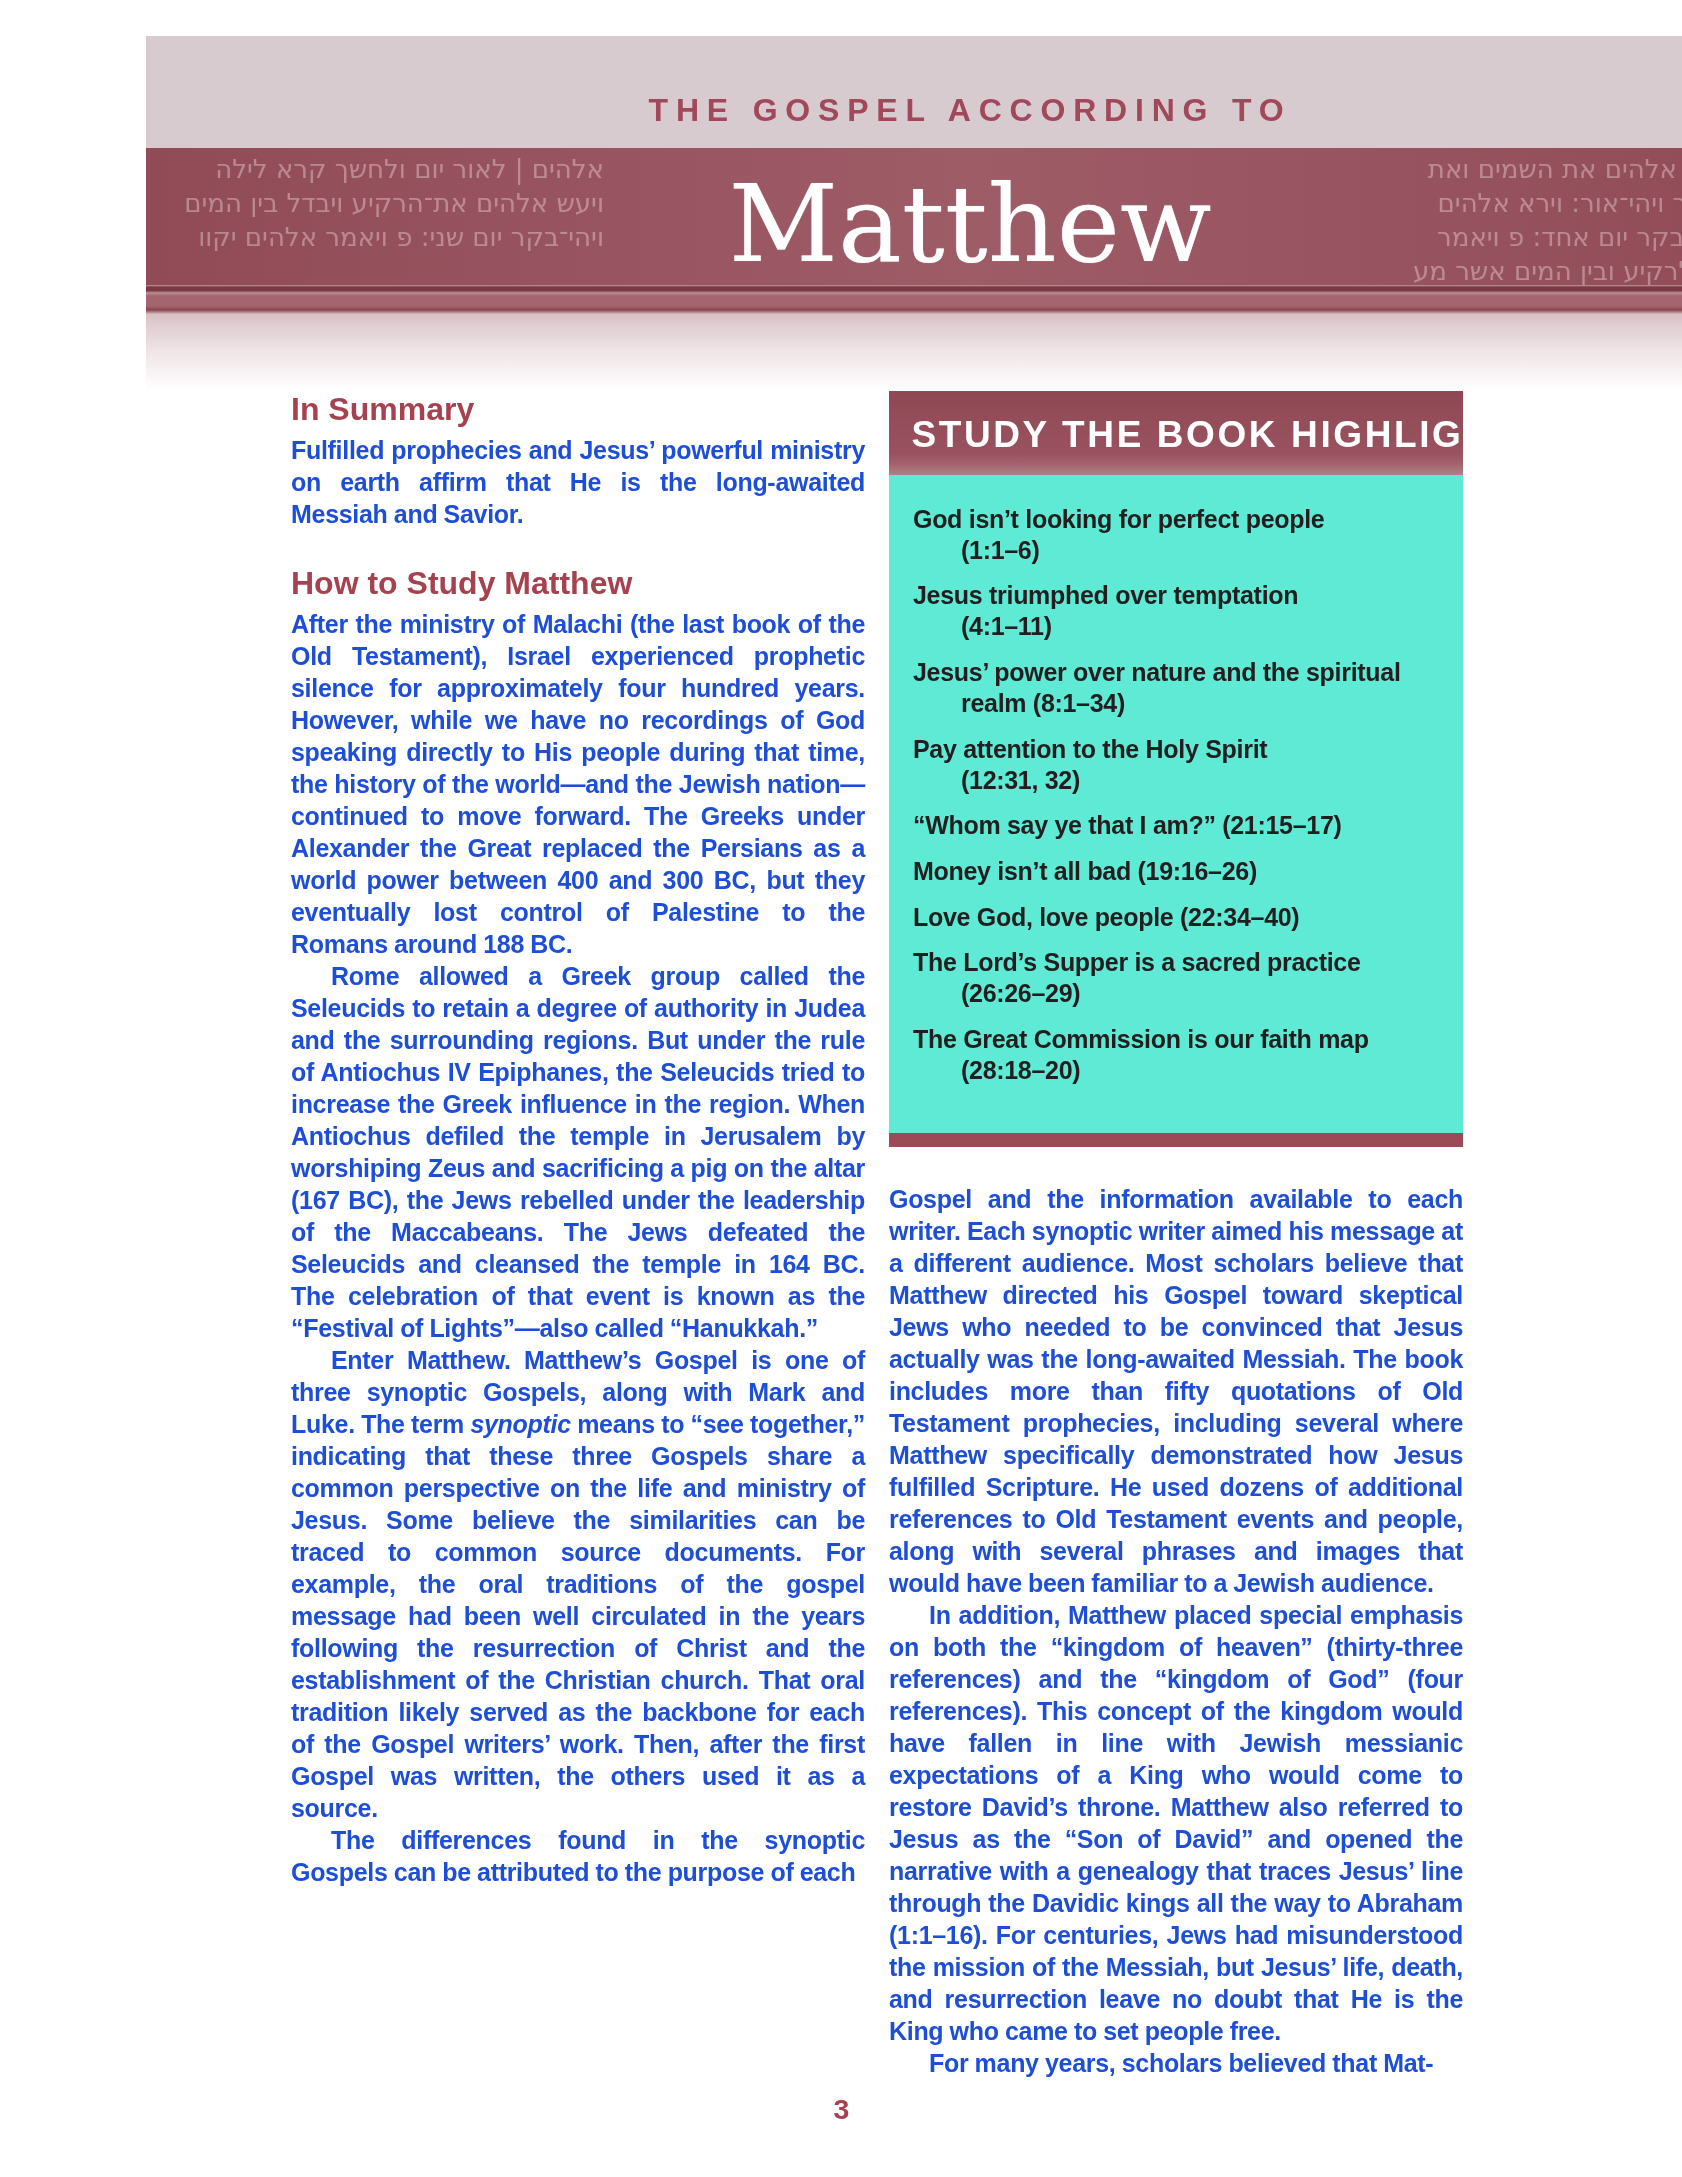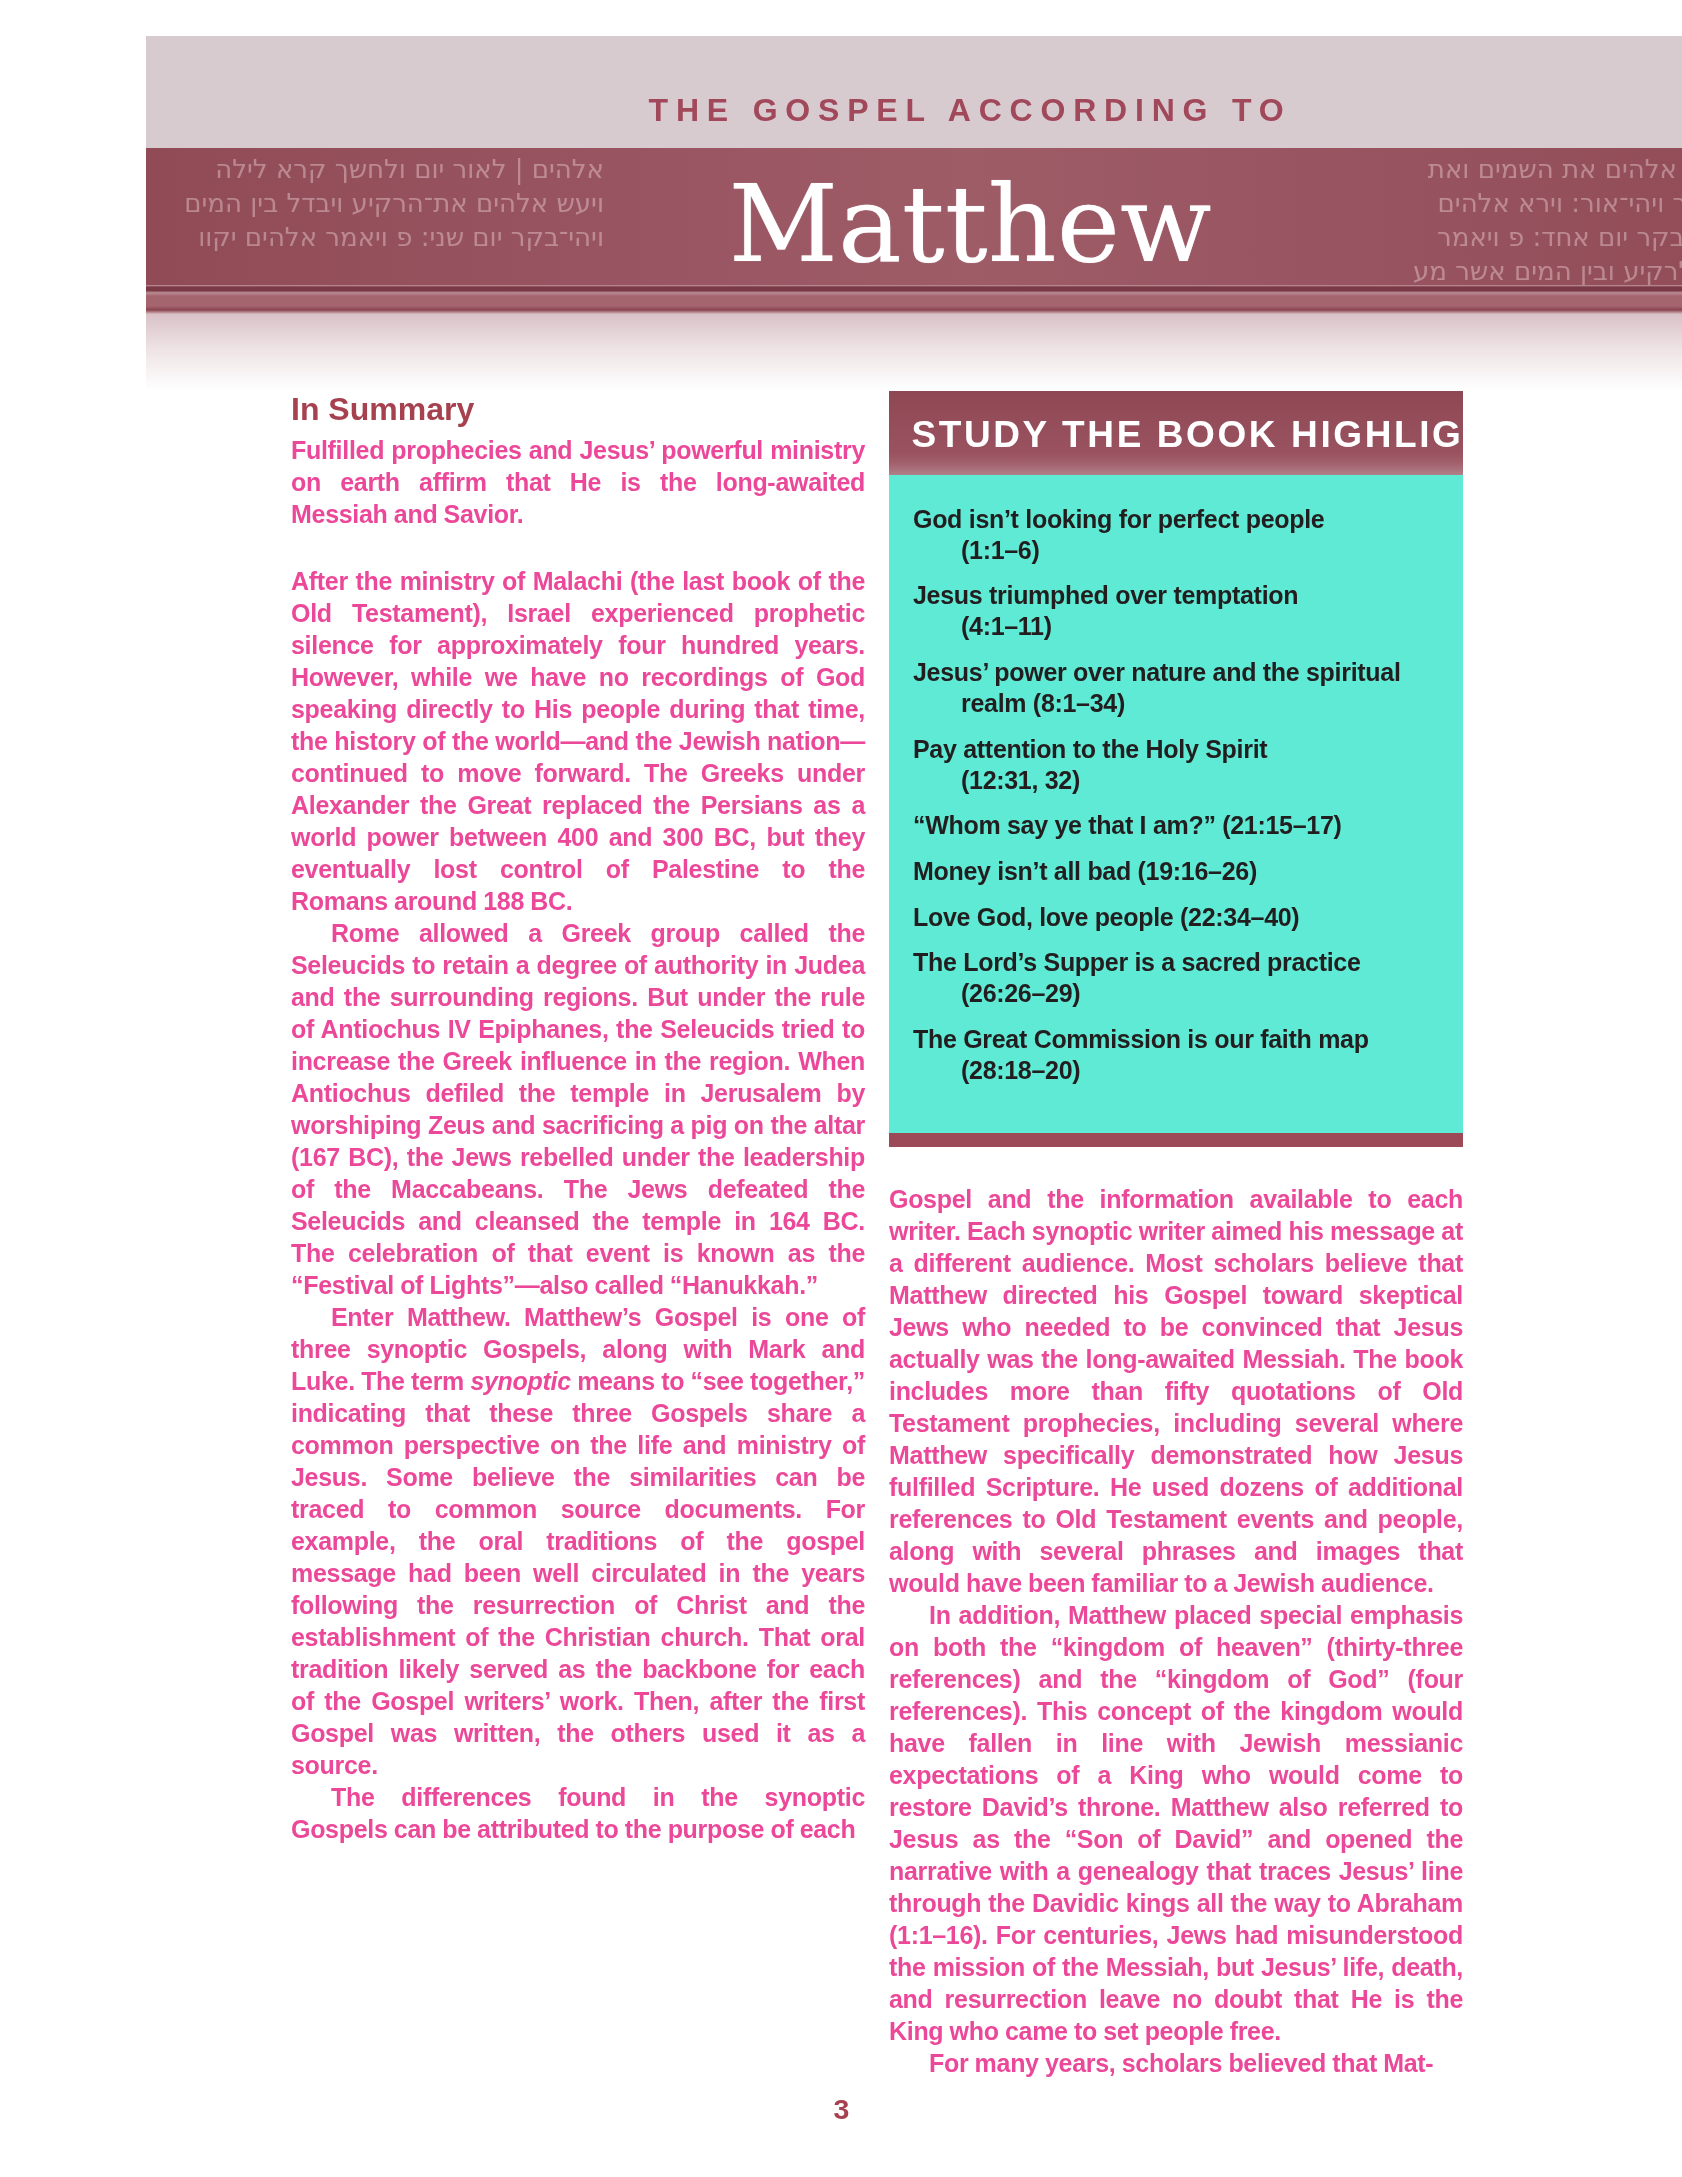--- a/index.html
+++ b/index.html
@@ -58,21 +58,21 @@
   
   .col { position:absolute; top:391px; width:574px; }
   .col-left  { left:291px; }
   .col-right { left:889px; }
 
   .section-heading {
     font-size:32px; font-weight:bold; color:#a6424f;
     margin:0 0 7px 0; line-height:36px;
   }
   .para {
-    font-size:25px; line-height:32px; font-weight:bold; color:#ec4899;
+    font-size:25px; line-height:32px; font-weight:bold; color:#1d4ed8;
     text-align:justify; letter-spacing:-0.3px; word-spacing:-0.4px; margin:0;
   }
   .indent { text-indent:40px; }
   .section-gap { height:35px; }
 
   
   .hl-box { margin-bottom:36px; }
   .hl-header {
     background:linear-gradient(180deg,#8e4853 0%,#9a5260 74%,#a2616c 86%,#b08089 100%);
     color:#ffffff; font-weight:bold; font-size:37px; letter-spacing:2.6px;
@@ -124,20 +124,21 @@
     <div class="banner-ribbon"></div>
     <div class="banner-fade"></div>
   </div>
 
   <div class="col col-left">
     <h2 class="section-heading">In Summary</h2>
     <p class="para">Fulfilled prophecies and Jesus’ powerful ministry on earth affirm that He is the long-awaited Messiah and Savior.</p>
 
     <div class="section-gap"></div>
 
+    <h2 class="section-heading">How to Study Matthew</h2>
     <p class="para">After the ministry of Malachi (the last book of the Old Testament), Israel experienced prophetic silence for approximately four hundred years. However, while we have no recordings of God speaking directly to His people during that time, the history of the world—and the Jewish nation—continued to move forward. The Greeks under Alexander the Great replaced the Persians as a world power between 400 and 300 BC, but they eventually lost control of Palestine to the Romans around 188 BC.</p>
     <p class="para indent">Rome allowed a Greek group called the Seleucids to retain a degree of authority in Judea and the surrounding regions. But under the rule of Antiochus IV Epiphanes, the Seleucids tried to increase the Greek influence in the region. When Antiochus defiled the temple in Jerusalem by worshiping Zeus and sacrificing a pig on the altar (167 BC), the Jews rebelled under the leadership of the Maccabeans. The Jews defeated the Seleucids and cleansed the temple in 164 BC. The celebration of that event is known as the “Festival of Lights”—also called “Hanukkah.”</p>
     <p class="para indent"><span>Enter Matthew. Matthew’s Gospel is one of three synoptic Gospels, along with Mark and Luke. The term </span><i>synoptic</i><span> means to “see together,” indicating that these three Gospels share a common perspective on the life and ministry of Jesus. Some believe the similarities can be traced to common source documents. For example, the oral traditions of the gospel message had been well circulated in the years following the resurrection of Christ and the establishment of the Christian church. That oral tradition likely served as the backbone for each of the Gospel writers’ work. Then, after the first Gospel was written, the others used it as a source.</span></p>
     <p class="para indent">The differences found in the synoptic Gospels can be attributed to the purpose of each</p>
   </div>
 
   <div class="col col-right">
 
     <div class="hl-box">
       <div class="hl-header">STUDY THE BOOK HIGHLIGHTS</div>

